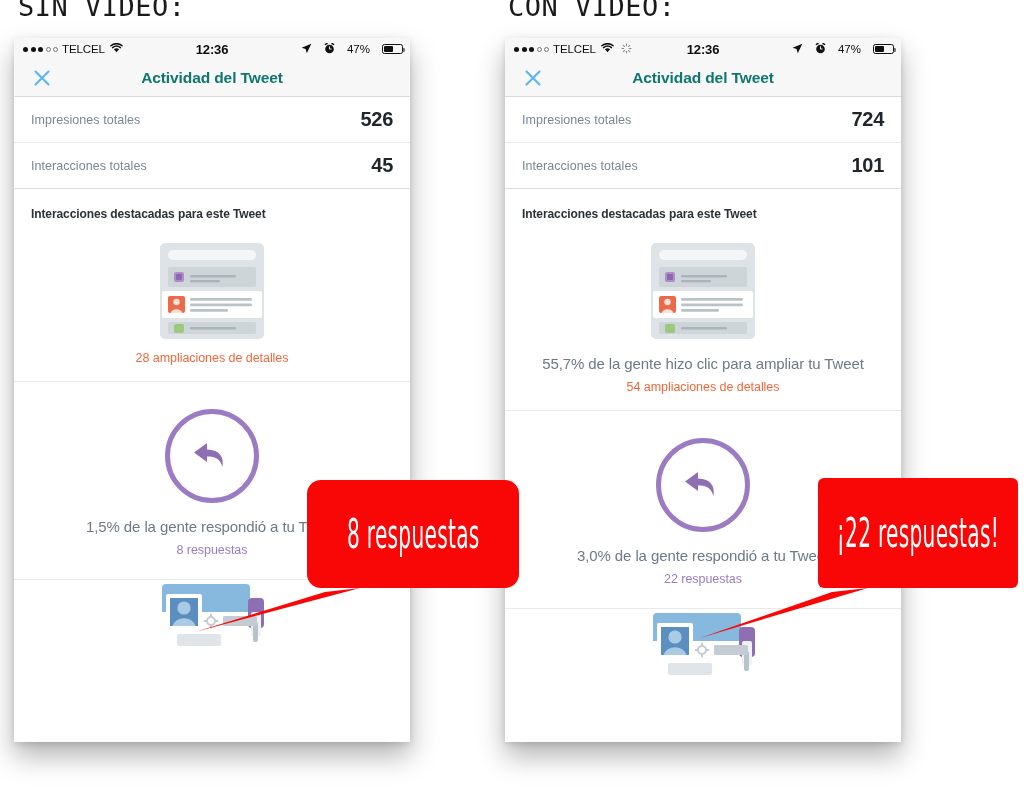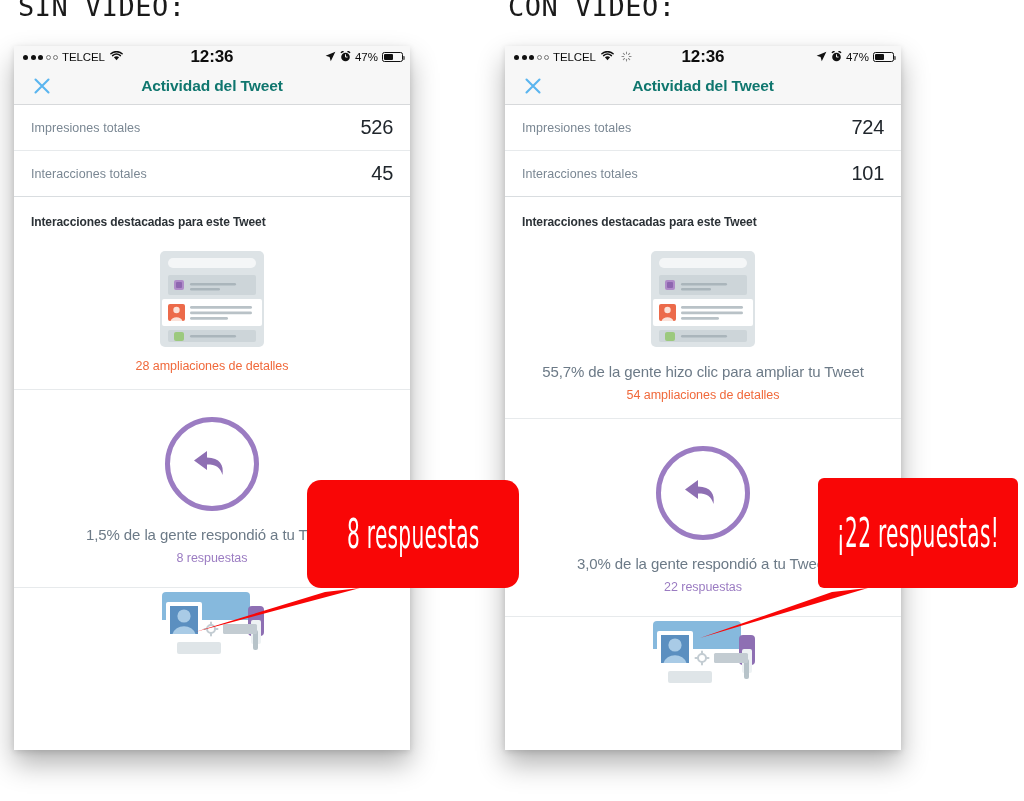--- a/index.html
+++ b/index.html
@@ -22,21 +22,21 @@
     color:#1a1a1a;
     white-space:nowrap;
     top:-9px;
   }
   .caption.left{left:18px;}
   .caption.right{left:508px;}
 
   
   .phone{
     position:absolute;
-    top:46px;
+    top:38px;
     width:396px;
     height:704px;
     background:#ffffff;
     box-shadow:0 14px 26px rgba(0,0,0,0.30), 0 2px 6px rgba(0,0,0,0.13);
     overflow:hidden;
   }
   .phone.left{left:14px;}
   .phone.right{left:505px;}
 
   
@@ -52,24 +52,24 @@
   }
   .sb-left{display:flex;align-items:center;gap:4px;}
   .dots{display:flex;align-items:center;gap:2.5px;}
   .dot{width:5px;height:5px;border-radius:50%;background:#111;}
   .dot.hollow{background:transparent;border:1px solid #777;width:3px;height:3px;}
   .carrier{font-size:11.5px;letter-spacing:-0.1px;color:#0d0d0d;}
   .wifi{display:inline-block;margin-left:1px;}
   .spinner{display:inline-block;margin-left:3px;}
   .sb-center{
     position:absolute;left:0;right:0;text-align:center;
-    font-size:17px;font-weight:bold;color:#0d0d0d;letter-spacing:-0.1px;
+    font-size:13px;font-weight:bold;color:#0d0d0d;letter-spacing:-0.1px;
     pointer-events:none;
   }
-  .sb-right{margin-left:auto;display:flex;align-items:center;gap:4px;position:relative;z-index:2;}
+  .sb-right{margin-left:auto;display:flex;align-items:center;gap:12px;position:relative;z-index:2;}
   .batt-pct{font-size:11.5px;color:#0d0d0d;}
   .batt{
     width:21px;height:10px;border:1.1px solid #111;border-radius:2.4px;
     position:relative;display:inline-block;box-sizing:border-box;
   }
   .batt::after{
     content:"";position:absolute;right:-3.3px;top:2.6px;
     width:2px;height:4px;background:#777;border-radius:0 1px 1px 0;
   }
   .batt-fill{position:absolute;left:1px;top:1px;bottom:1px;width:47%;background:#111;border-radius:1px;}
@@ -89,21 +89,21 @@
     color:#0f766e;letter-spacing:-0.1px;
   }
 
   
   .statrow{
     height:45px;display:flex;align-items:center;justify-content:space-between;
     padding:0 17px;background:#fff;
   }
   .statrow + .statrow{border-top:1px solid #e7eaec;}
   .stat-label{font-size:12.5px;color:#7a8793;letter-spacing:0.05px;}
-  .stat-value{font-size:20px;font-weight:normal;color:#20262c;letter-spacing:-0.3px;}
+  .stat-value{font-size:20px;font-weight:bold;color:#20262c;letter-spacing:-0.3px;}
   .thick-sep{height:1px;background:#d9dde0;}
 
   
   .section-title{
     padding:18px 17px 14px 17px;
     font-size:12px;font-weight:bold;color:#2b3136;letter-spacing:-0.1px;
     background:#fff;
   }
 
   

